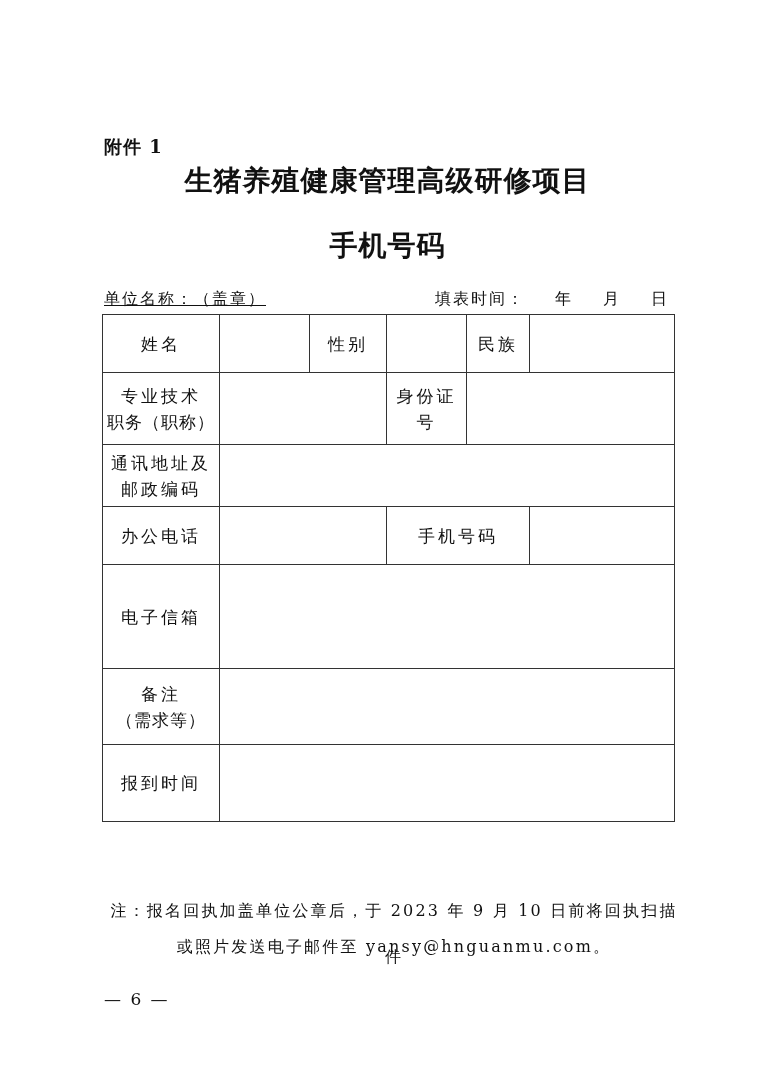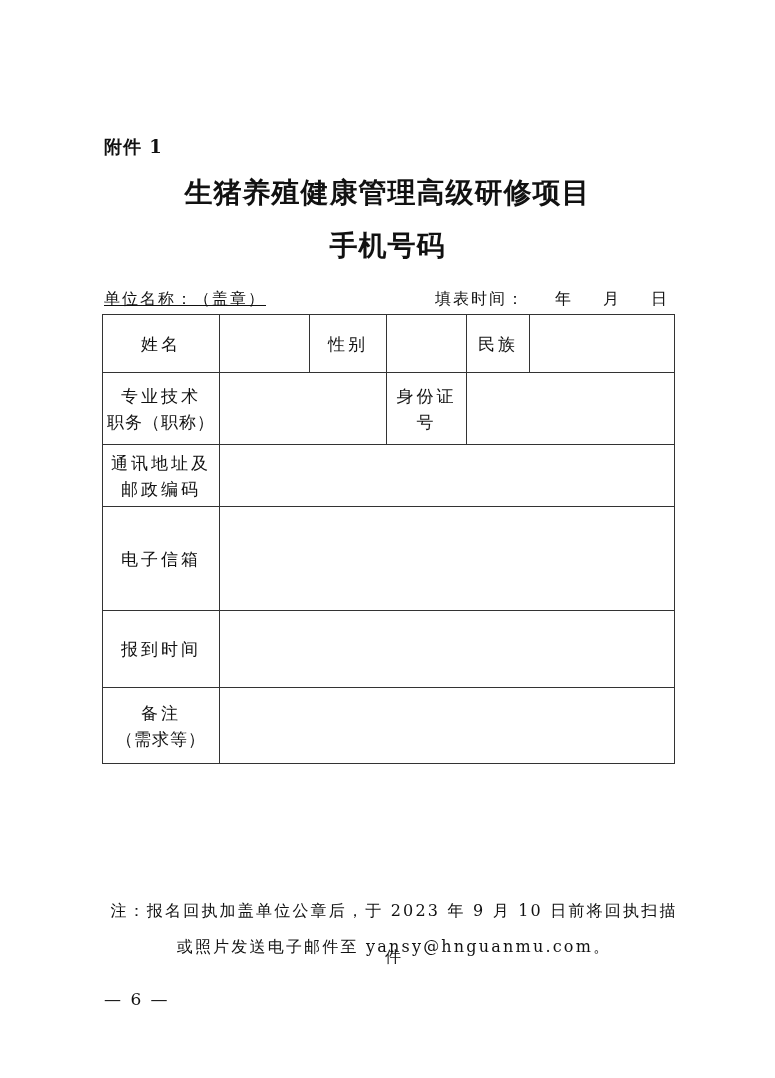--- a/index.html
+++ b/index.html
@@ -1,21 +1,21 @@
 <!DOCTYPE html>
 <html><head>
 <meta charset="utf-8">
 <style>
   html, body { margin: 0; padding: 0; background: #ffffff; }
   body { width: 775px; height: 1078px; position: relative; overflow: hidden;
          font-family: "DejaVu Serif", "Liberation Serif", serif; color: #111; }
   .abs { position: absolute; }
   .attach { left: 104px; top: 135px; font-size: 18px; font-weight: bold; letter-spacing: 1px; }
   .title { left: 0; width: 775px; text-align: center; font-size: 28px; font-weight: bold; letter-spacing: 1px; }
-  .t1 { top: 174px; }
+  .t1 { top: 162px; }
   .t2 { top: 227px; }
   .meta { top: 289px; font-size: 16px; letter-spacing: 2px; }
   .meta-left { left: 104px; text-decoration: underline; }
   .meta-right { left: 431px; width: 242px; display: flex; justify-content: center; }
   .meta-right span { white-space: nowrap; }
   table.form { position: absolute; left: 102px; top: 314px; width: 572px; border-collapse: collapse;
                table-layout: fixed; }
   table.form td { border: 1.5px solid #333; font-size: 17px; letter-spacing: 3px; text-align: center;
                   vertical-align: middle; padding: 0; line-height: 26px; }
   table.form td.field { cursor: text; }
@@ -69,33 +69,39 @@
     <td colspan="3">身份证号</td>
     <td class="field" colspan="3"></td>
   </tr>
   <tr style="height:62px">
     <td>
       <div>通讯地址及</div>
       <div>邮政编码</div>
     </td>
     <td class="field" colspan="8"></td>
   </tr>
+  <tr style="height:58px">
+    <td>办公电话</td>
+    <td class="field" colspan="2"></td>
+    <td colspan="5">手机号码</td>
+    <td class="field"></td>
+  </tr>
   <tr style="height:104px">
     <td>电子信箱</td>
-    <td class="field" colspan="8"></td>
-  </tr>
-  <tr style="height:77px">
-    <td>报到时间</td>
     <td class="field" colspan="8"></td>
   </tr>
   <tr style="height:76px">
     <td>
       <div>备注</div>
       <div style="letter-spacing:1px">（需求等）</div>
     </td>
+    <td class="field" colspan="8"></td>
+  </tr>
+  <tr style="height:77px">
+    <td>报到时间</td>
     <td class="field" colspan="8"></td>
   </tr>
 </tbody>
   </table>
 
 <div class="abs note note1">注：报名回执加盖单位公章后，于 2023 年 9 月 10 日前将回执扫描件</div>
 <div class="abs note note2">或照片发送电子邮件至 yansy@hnguanmu.com。</div>
 <div class="abs pageno">— 6 —</div>
 
 </body></html>

